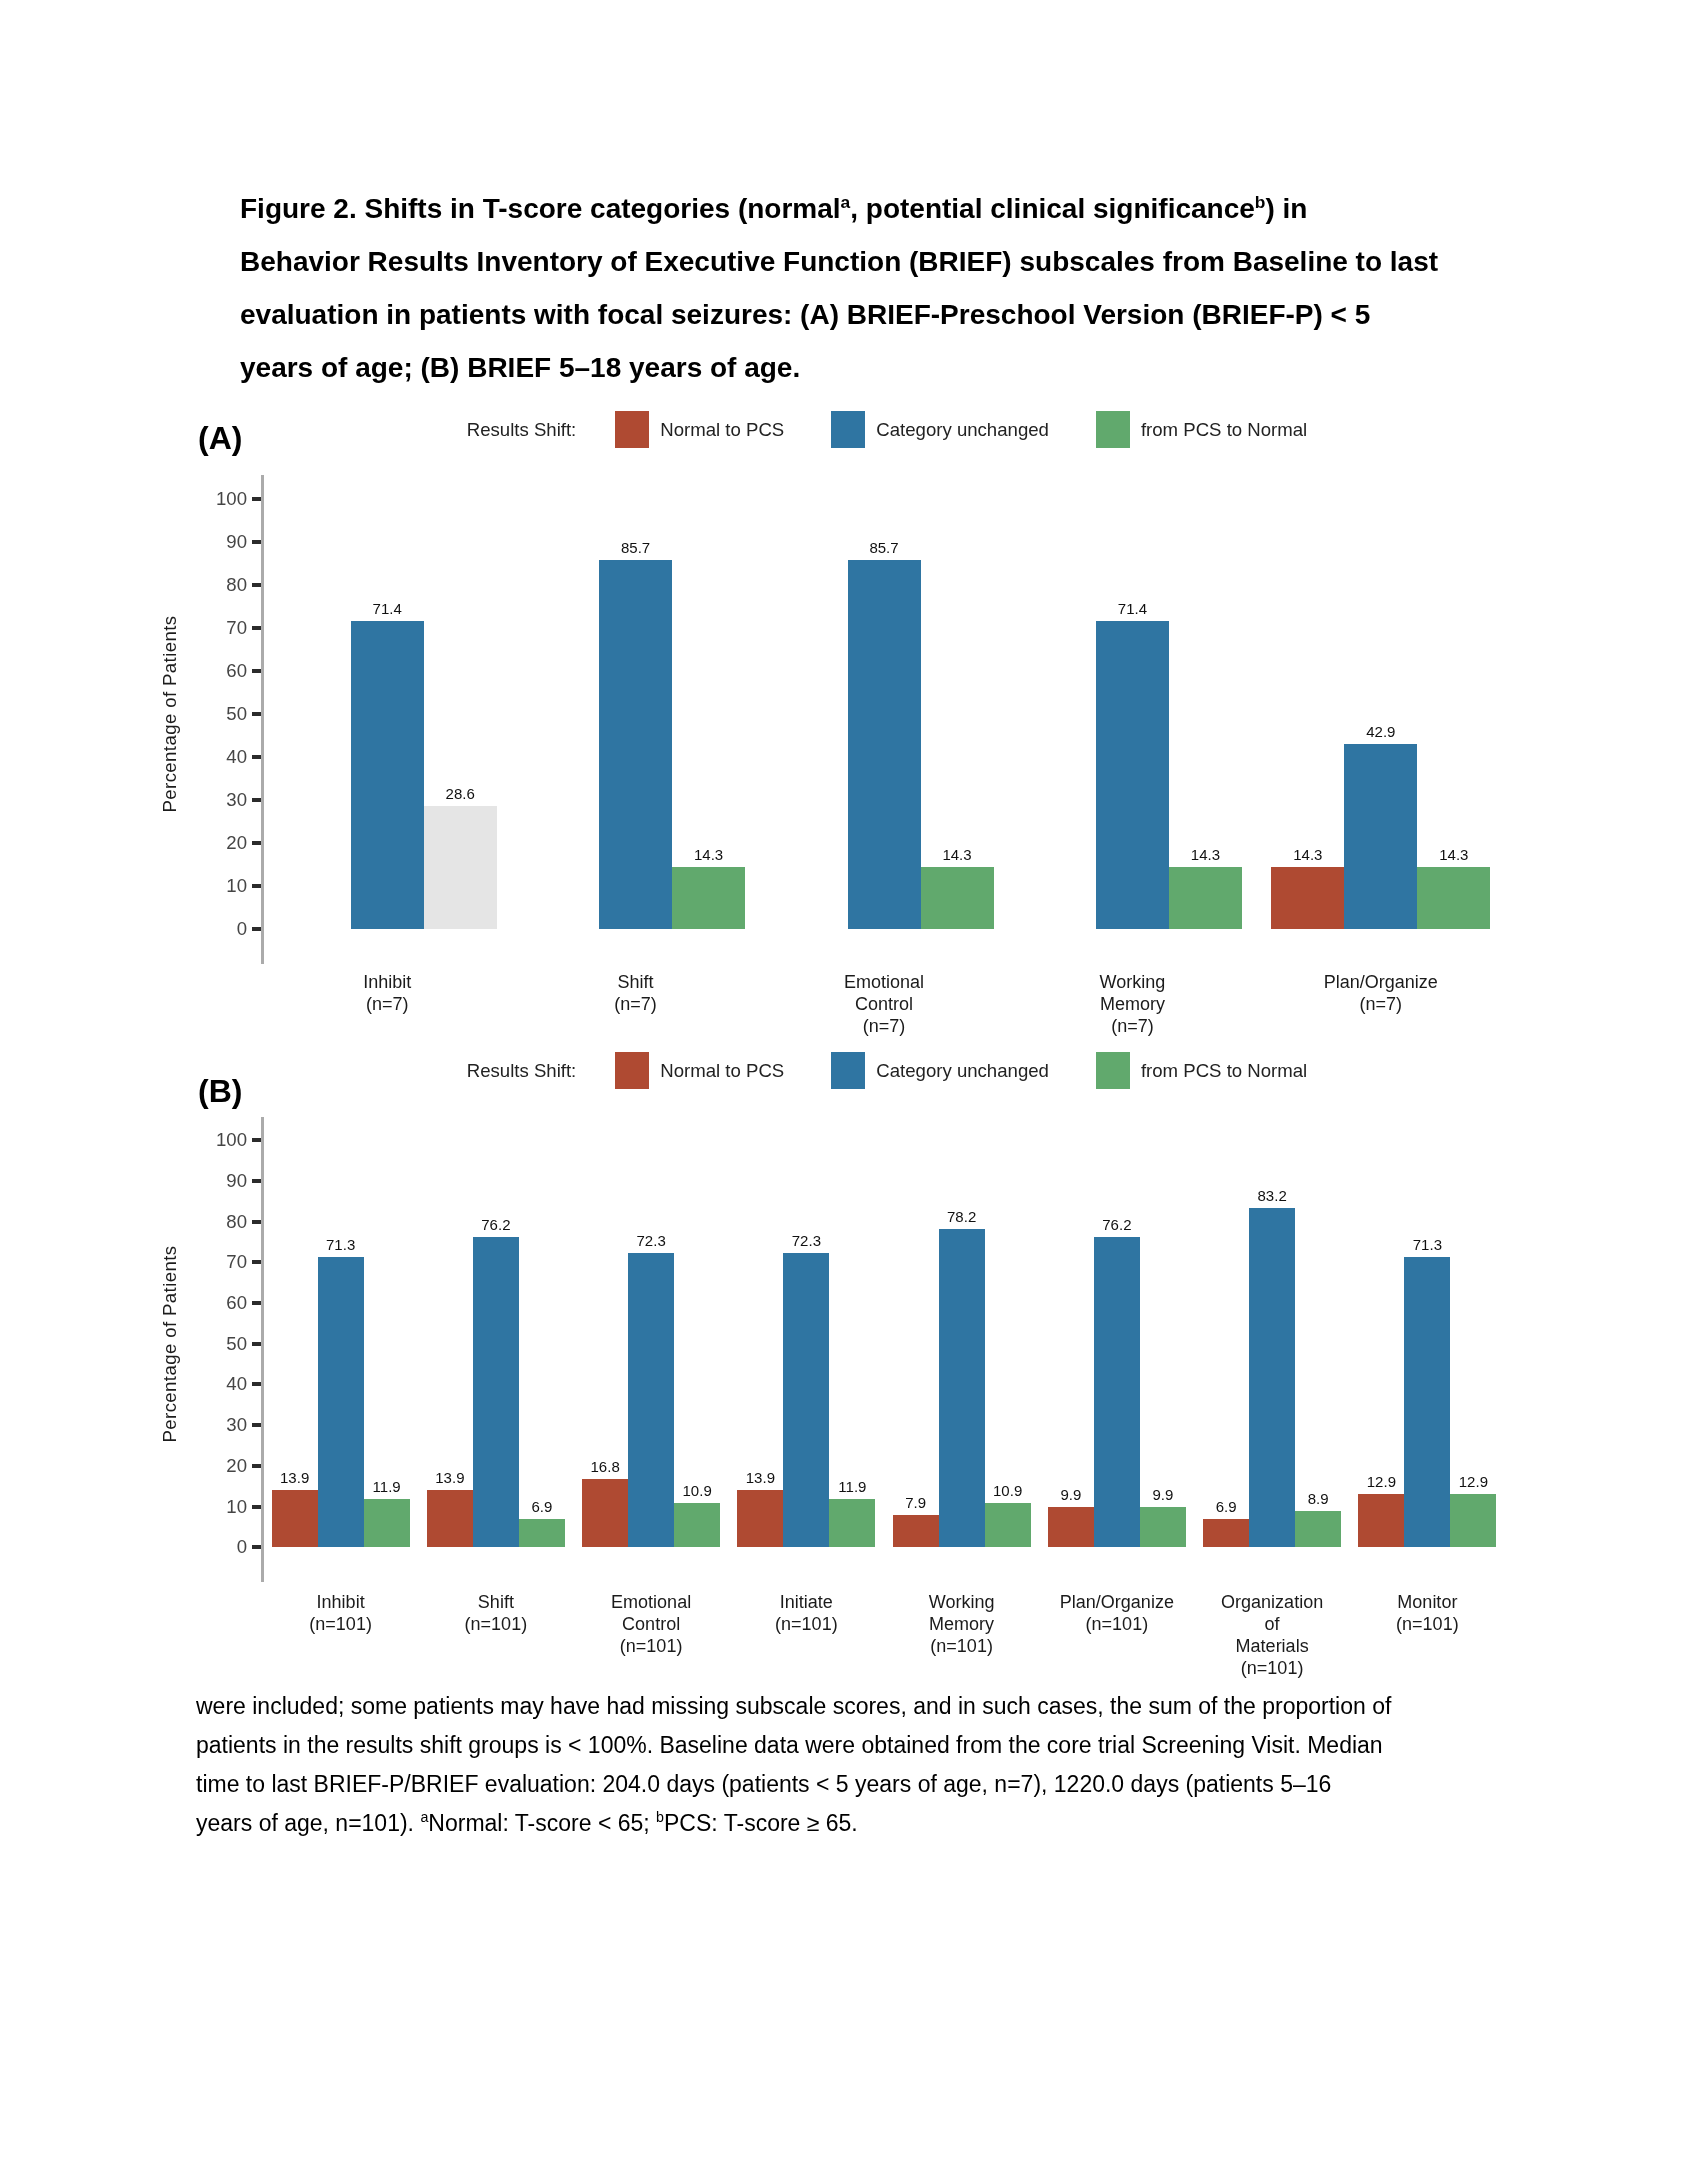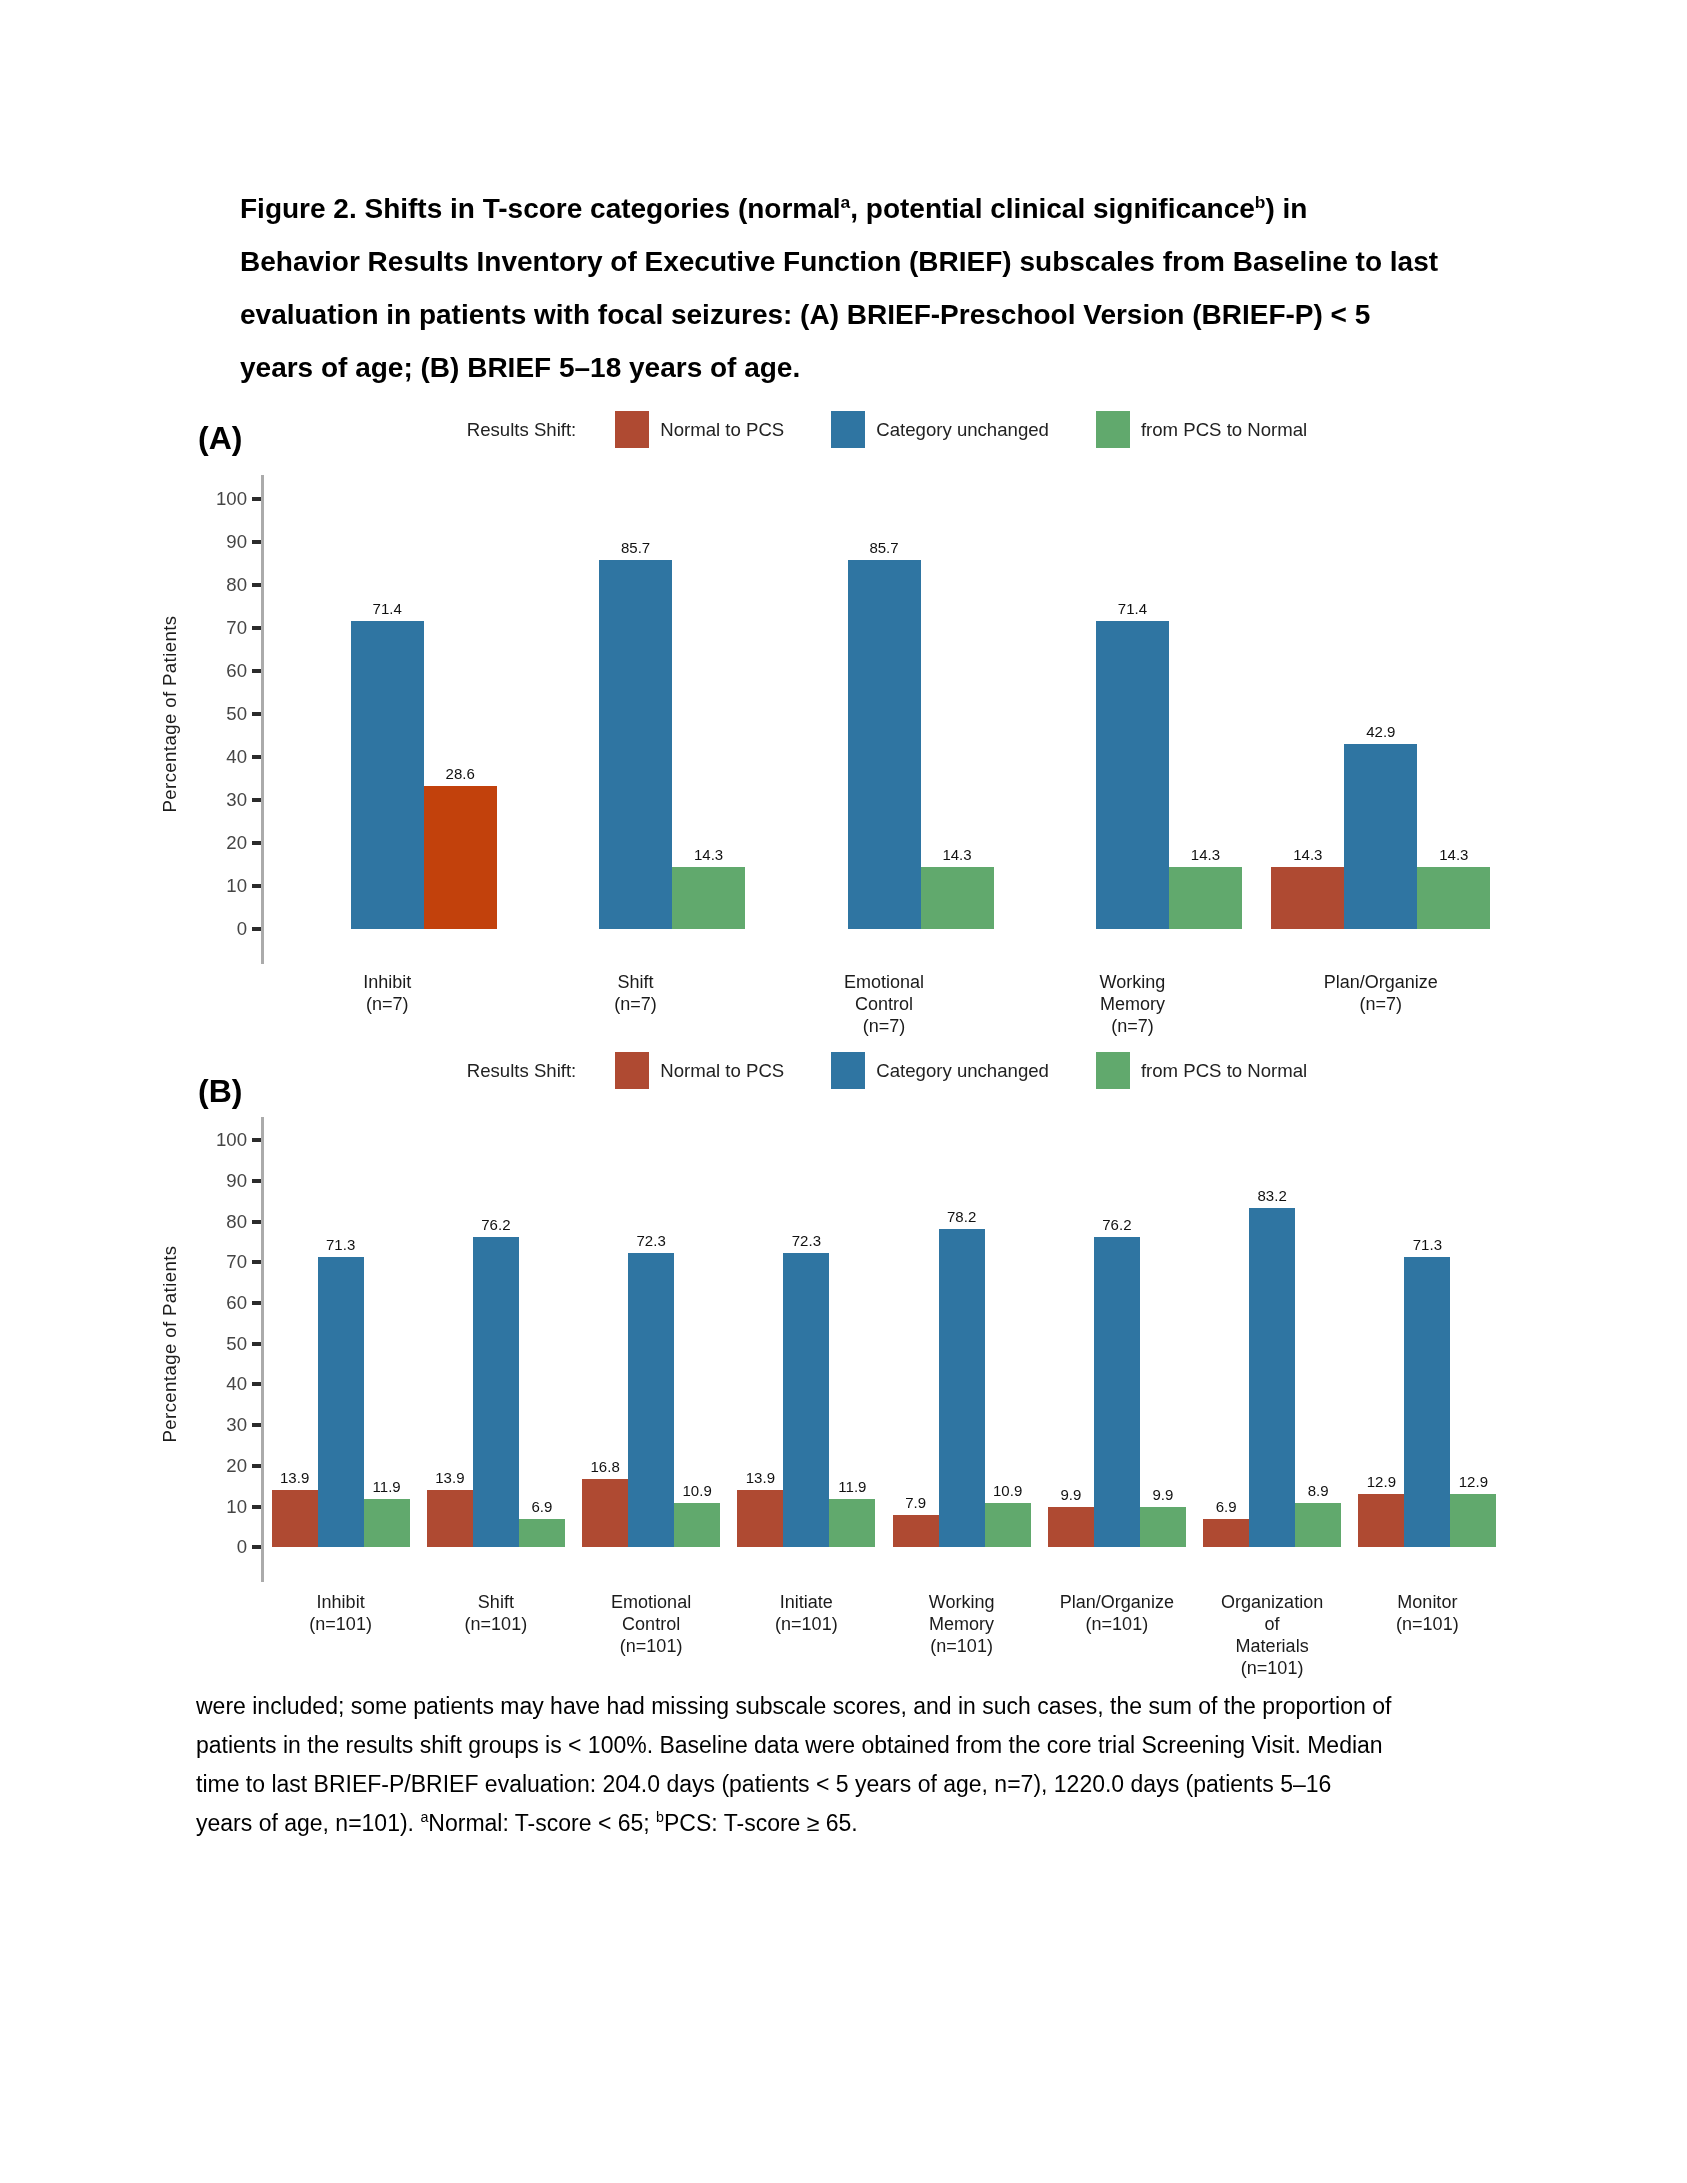--- a/index.html
+++ b/index.html
@@ -147,21 +147,21 @@
           </div>
         </div>
       <div class="plot-col">
         <div class="plot" style="height: 431px;">
           <div class="axis-line"></div>
         <div class="bar-group">
               <div class="bar" style="width: 73px; height: 0px;"></div>
               <div class="bar" style="width: 73px; height: 308px; background: rgb(47, 117, 162);">
                 <div class="bar-value">71.4</div>
               </div>
-              <div class="bar" style="width: 73px; height: 143px; background: #c2410c;">
+              <div class="bar" style="width: 73px; height: 123px; background: #e5e5e5;">
                 <div class="bar-value">28.6</div>
               </div>
             </div>
             <div class="bar-group">
               <div class="bar" style="width: 73px; height: 0px;"></div>
               <div class="bar" style="width: 73px; height: 369px; background: rgb(47, 117, 162);">
                 <div class="bar-value">85.7</div>
               </div>
               <div class="bar" style="width: 73px; height: 62px; background: rgb(97, 169, 109);">
                 <div class="bar-value">14.3</div>
@@ -361,21 +361,21 @@
                 <div class="bar-value">9.9</div>
               </div>
             </div>
             <div class="bar-group">
               <div class="bar" style="width: 46px; height: 28px; background: rgb(175, 74, 50);">
                 <div class="bar-value">6.9</div>
               </div>
               <div class="bar" style="width: 46px; height: 339px; background: rgb(47, 117, 162);">
                 <div class="bar-value">83.2</div>
               </div>
-              <div class="bar" style="width: 46px; height: 44px; background: rgb(97, 169, 109);">
+              <div class="bar" style="width: 46px; height: 36px; background: rgb(97, 169, 109);">
                 <div class="bar-value">8.9</div>
               </div>
             </div>
             <div class="bar-group">
               <div class="bar" style="width: 46px; height: 53px; background: rgb(175, 74, 50);">
                 <div class="bar-value">12.9</div>
               </div>
               <div class="bar" style="width: 46px; height: 290px; background: rgb(47, 117, 162);">
                 <div class="bar-value">71.3</div>
               </div>

